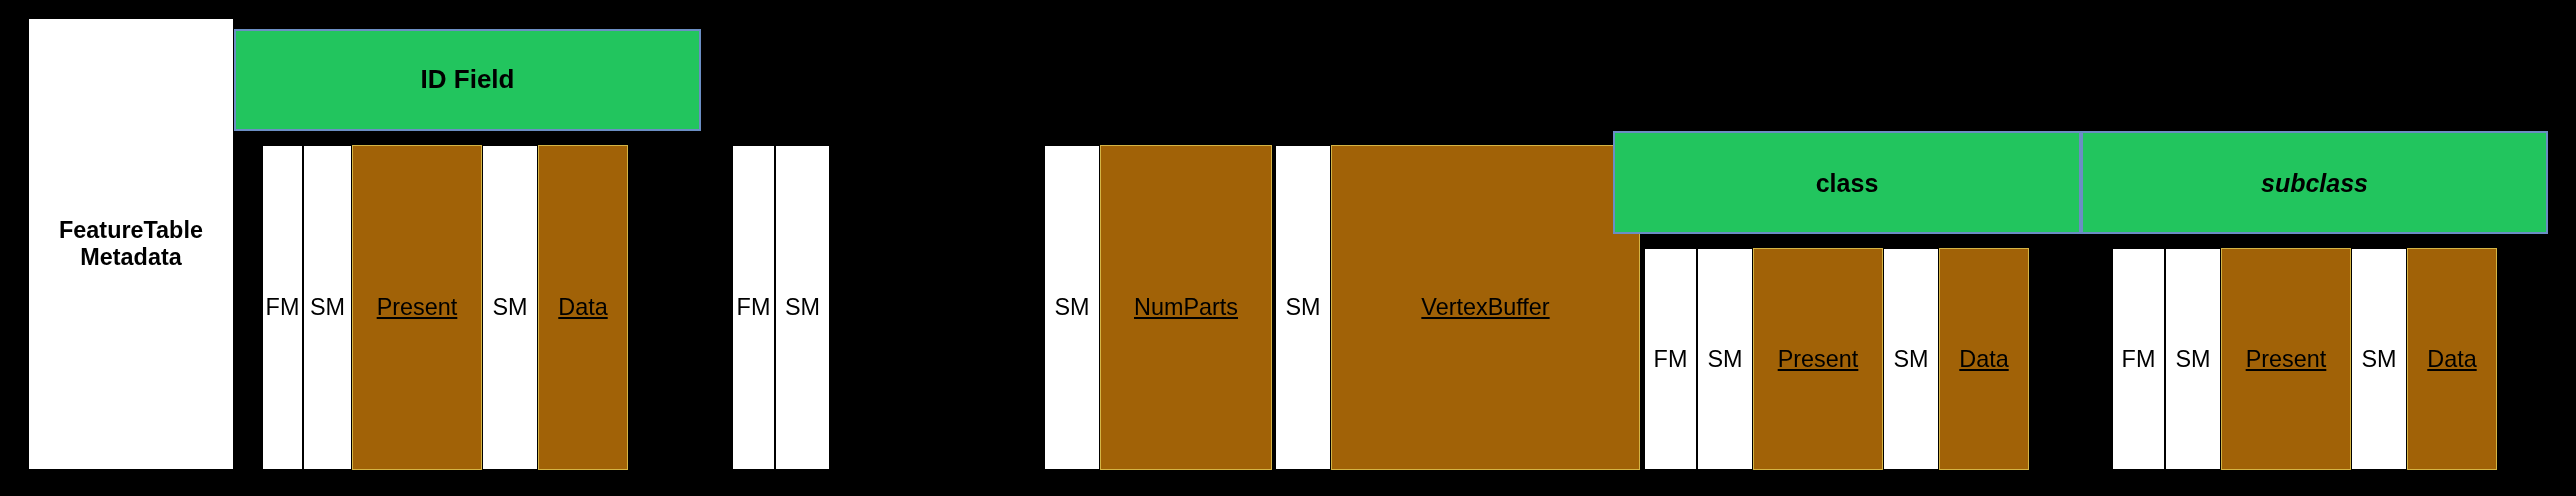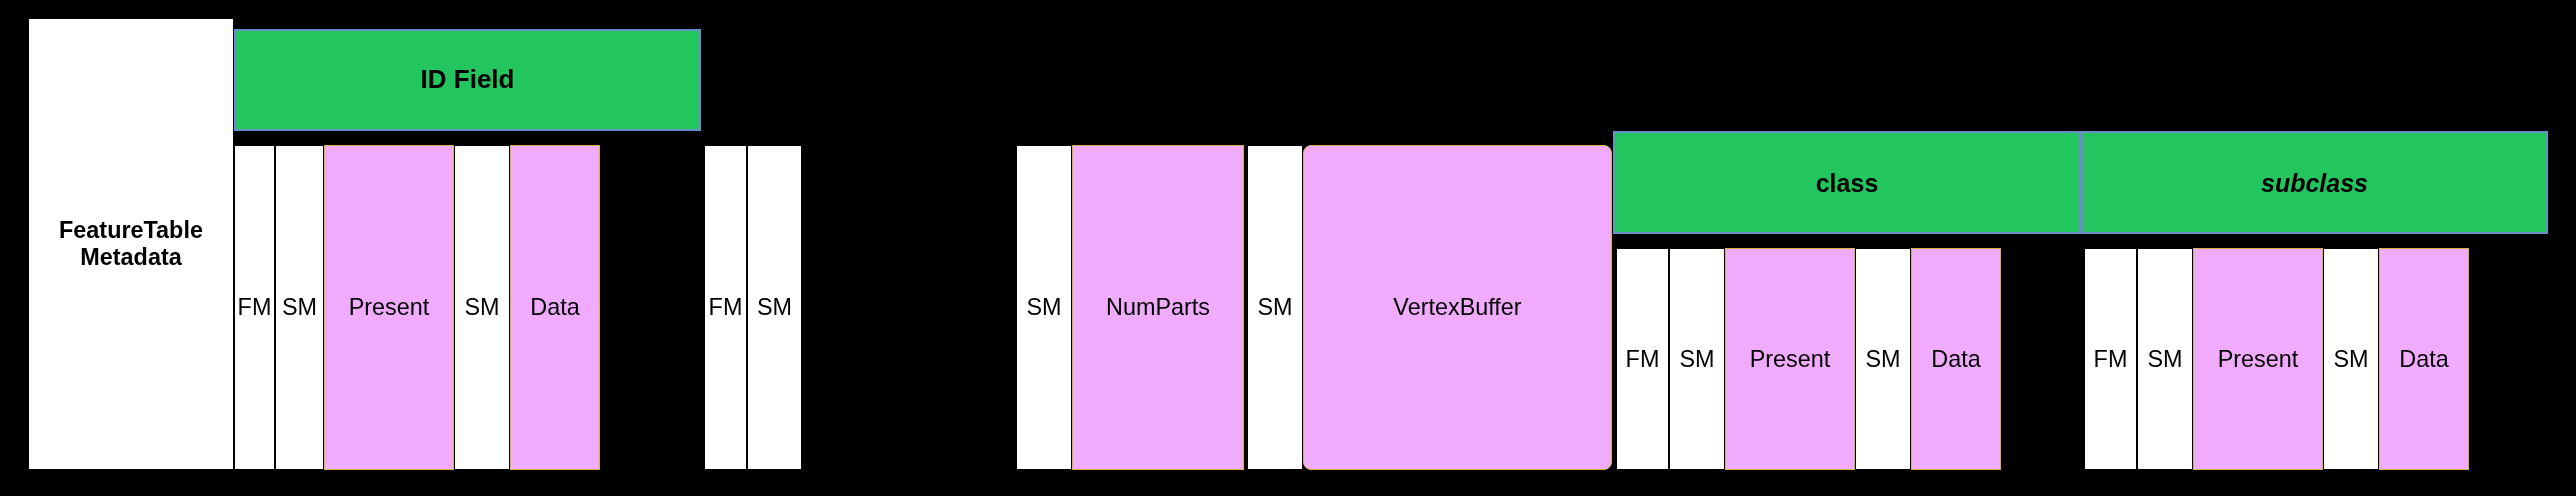--- a/index.html
+++ b/index.html
@@ -39,37 +39,39 @@
   }
 
   
   .blue {
     background: #22c55e;
     border: 2.6px solid #6b8ec4;
   }
 
   
   .yellow {
-    background: #f0abfc;
+    background: #a16207;
     border: 1.9px solid #d4b445;
+    text-decoration: underline;
   }
 
   .group-label {
     font-size: 26px;
     font-weight: bold;
   }
 
   .side-label {
     font-size: 23.4px;
     font-weight: bold;
   }
 
   .leaf-label {
     font-size: 23.4px;
     font-weight: normal;
+    margin-left: 28px;
   }
 
   .sub-label {
     font-size: 25px;
     font-weight: bold;
   }
 
   .stack {
     display: flex;
     flex-direction: column;
@@ -117,21 +119,21 @@
 
   <div class="cell white leaf-label" style="left:1016px; top:145px; width:56px; height:325px;">
     <span>SM</span>
   </div>
   <div class="cell yellow leaf-label" style="left:1072px; top:145px; width:172px; height:325px;text-align:right;">
     <span>NumParts</span>
   </div>
   <div class="cell white leaf-label" style="left:1247px; top:145px; width:56px; height:325px;">
     <span>SM</span>
   </div>
-  <div class="cell yellow leaf-label" style="left:1303px; top:145px; width:309px; height:325px;border-radius:8px;">
+  <div class="cell yellow leaf-label" style="left:1303px; top:145px; width:309px; height:325px;">
     <span>VertexBuffer</span>
   </div>
 
 
   <div class="cell blue sub-label" style="left:1613px; top:131px; width:468px; height:103px;">
     <span>class</span>
   </div>
 
   <div class="cell blue sub-label" style="left:2081px; top:131px; width:467px; height:103px;font-style:italic;">
     <span>subclass</span>

